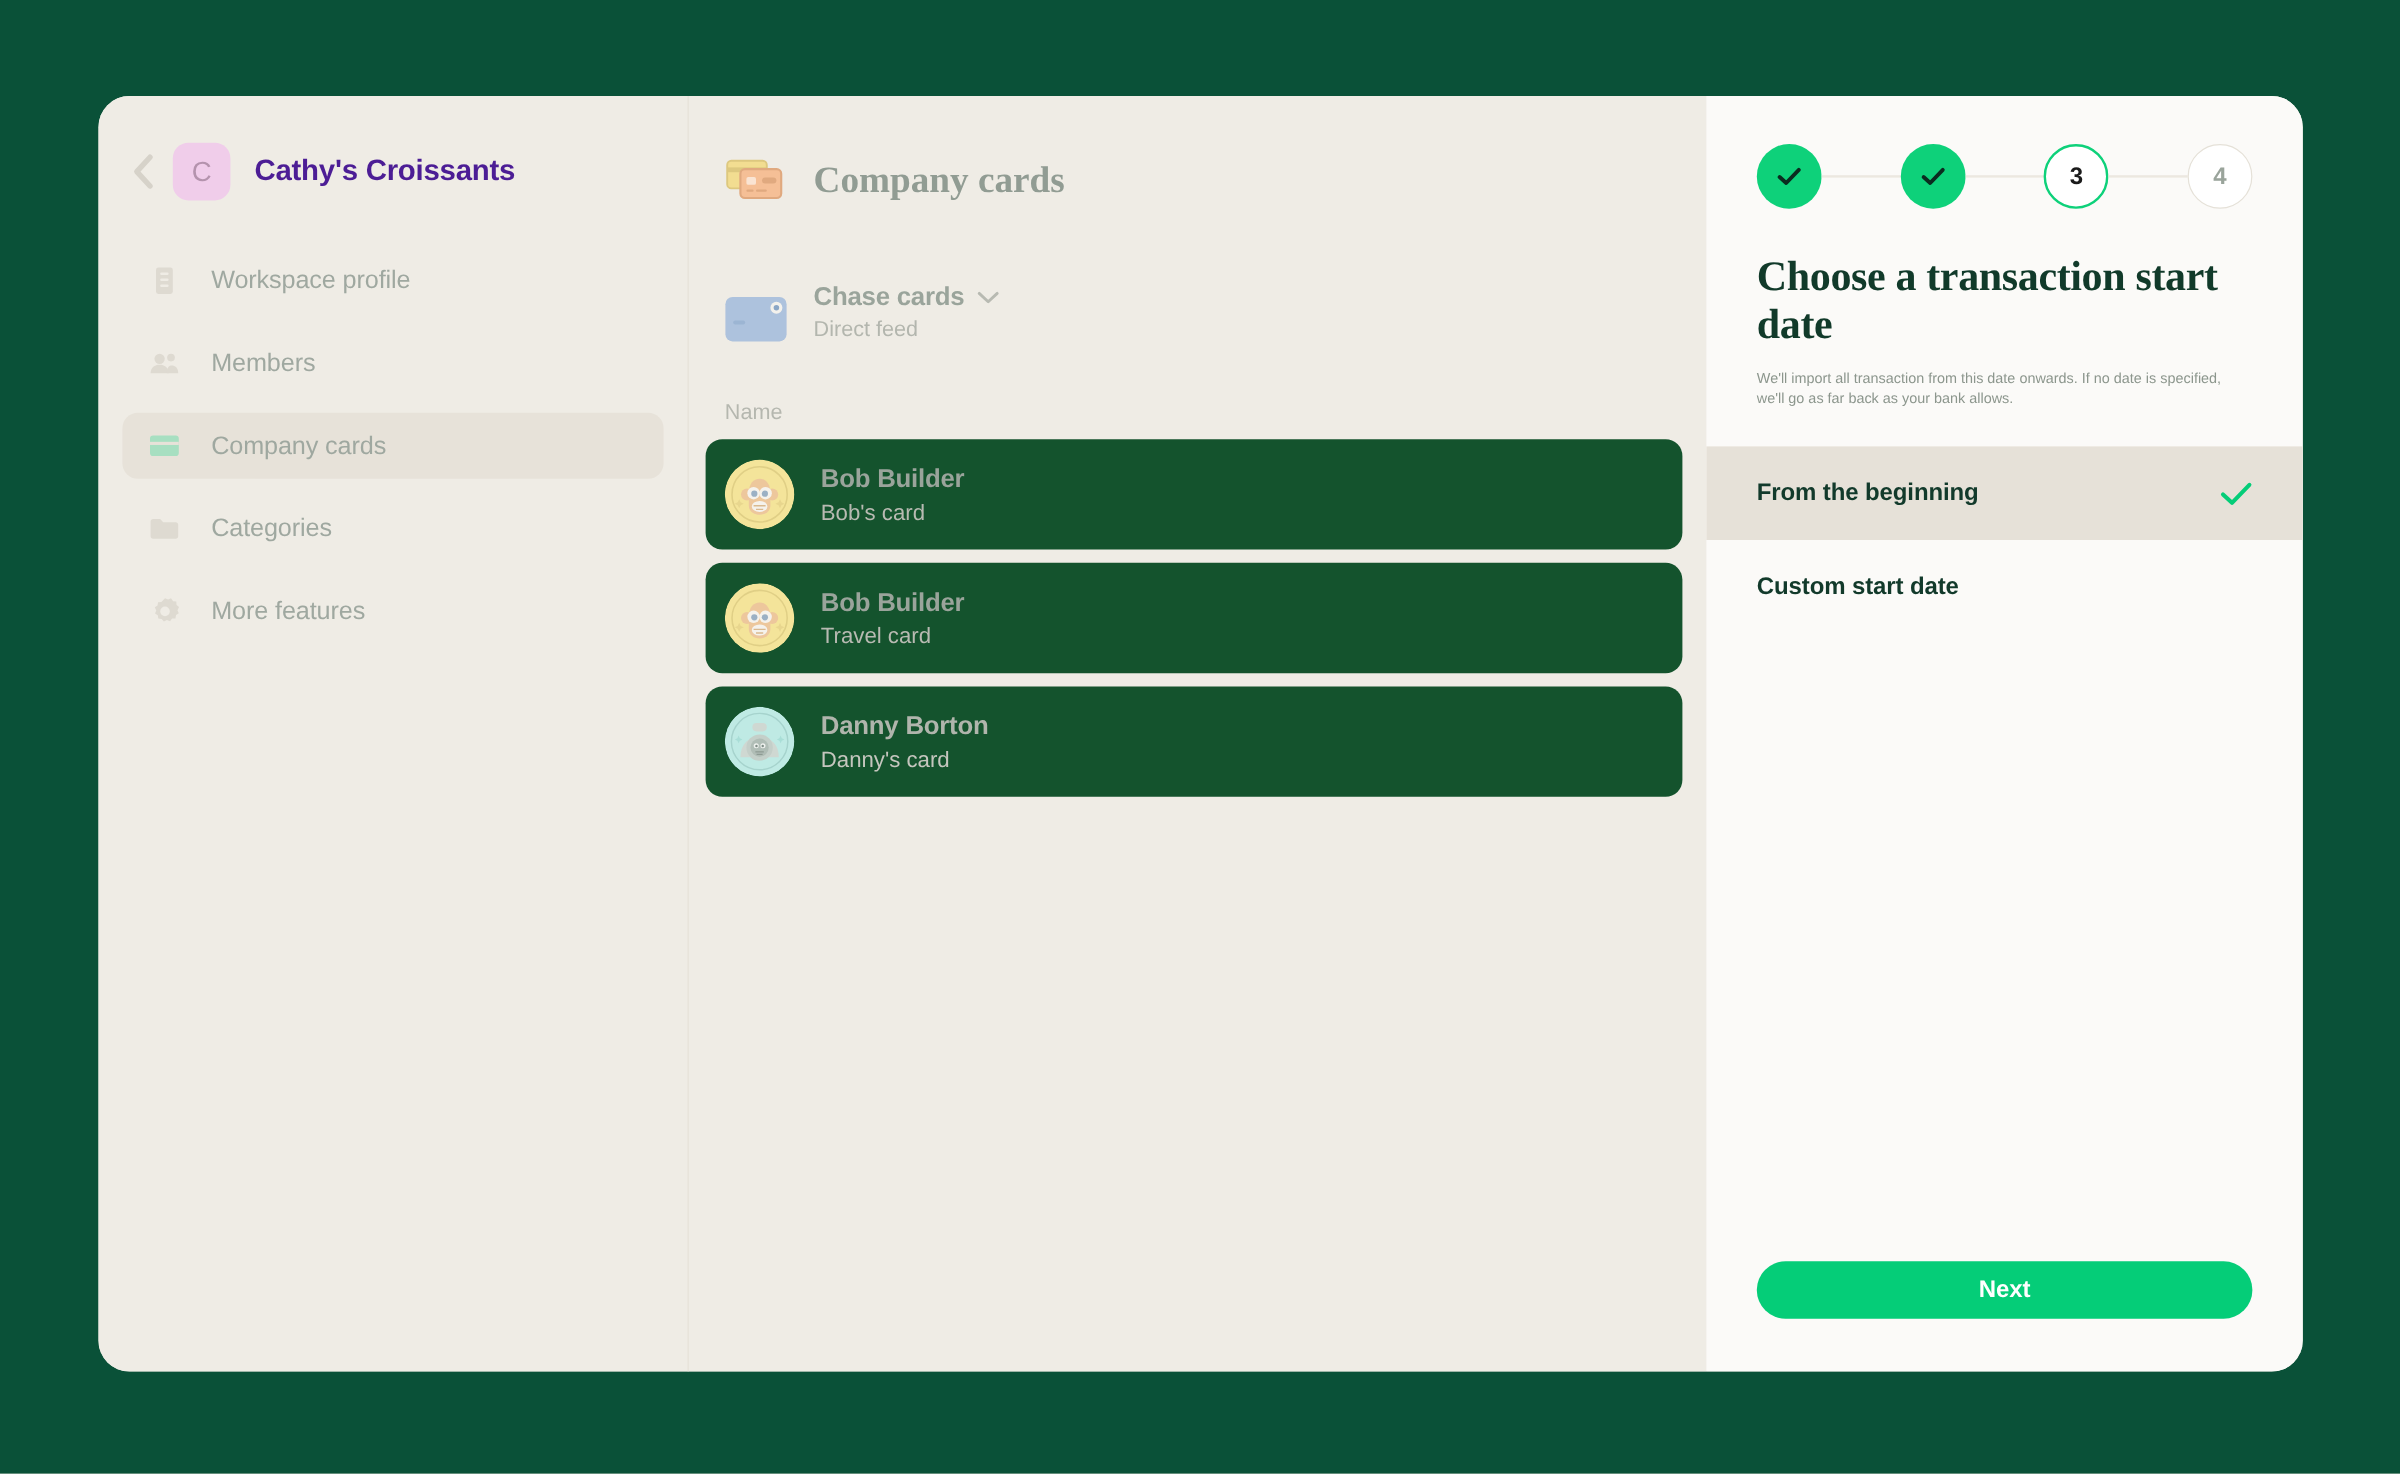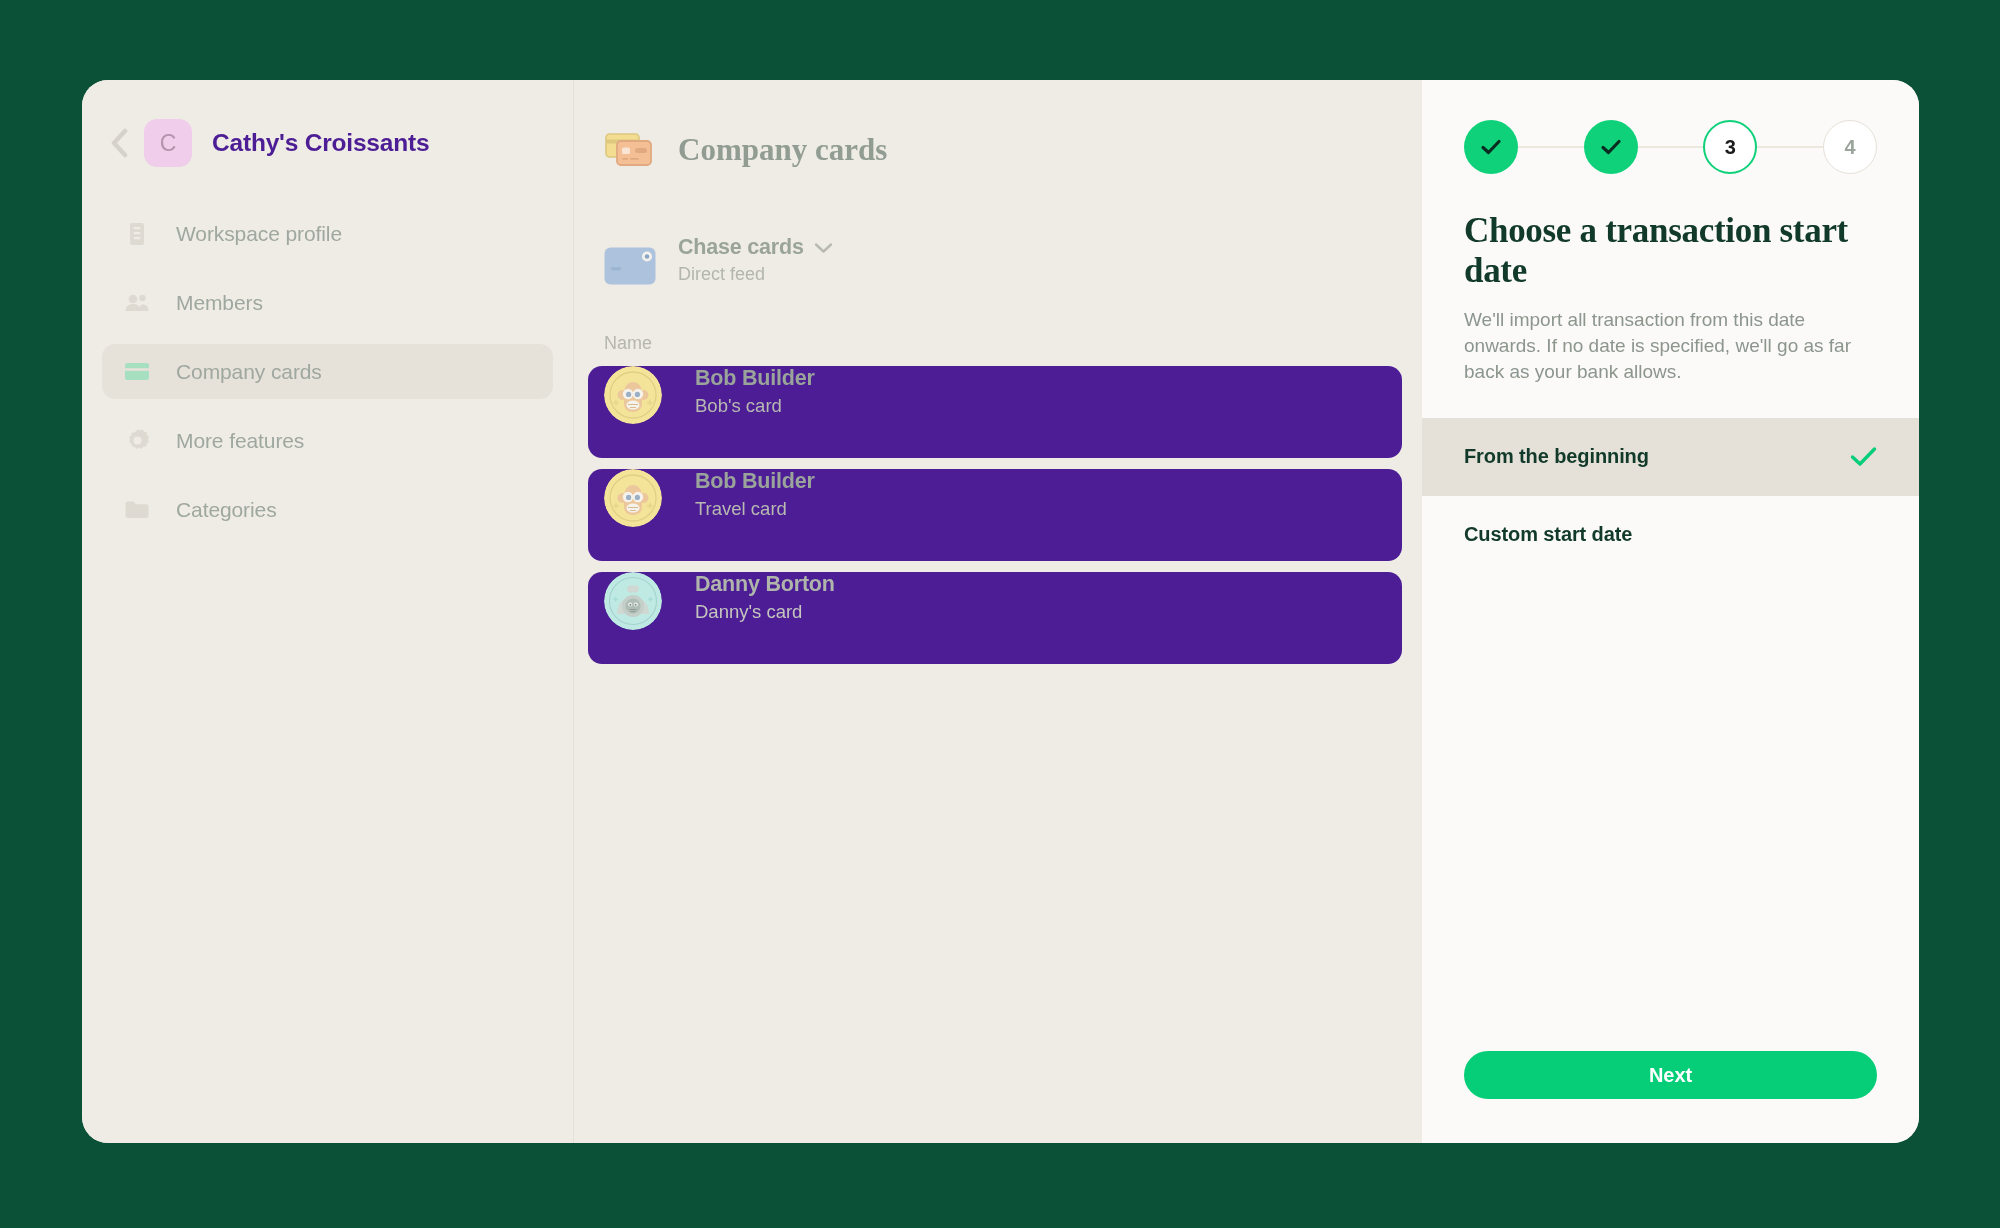--- a/index.html
+++ b/index.html
@@ -175,27 +175,26 @@
     margin-top: 48px;
     padding-left: 30px;
     font-size: 18px;
     color: #b5b7af;
   }
 
   .card-list { margin-top: 12px; padding: 0 20px 0 14px; }
 
   .card-row {
     display: flex;
-    align-items: flex-start;
+    align-items: center;
     height: 92px;
     border-radius: 14px;
     padding-left: 16px;
-    background: #4c1d95;
+    background: #14532d;
     margin-bottom: 11px;
-    gap: 11px;
   }
 
   .avatar { width: 58px; height: 58px; flex: 0 0 58px; }
   .avatar svg { display: block; border-radius: 50%; }
 
   .row-text { margin-left: 22px; }
 
   .row-name {
     font-size: 21.5px;
     font-weight: 700;
@@ -296,21 +295,21 @@
   .drawer-heading {
     font-family: "Liberation Serif", serif;
     font-weight: 700;
     font-size: 35px;
     color: #113a2a;
     margin-top: 37px;
     letter-spacing: -0.3px;
   }
 
   .drawer-desc {
-    font-size: 19px;
+    font-size: 12px;
     line-height: 1.38;
     color: #8c968d;
     margin-top: 16px;
   }
 
   .options { margin-top: 32px; }
 
   .option {
     display: flex;
     align-items: center;
@@ -392,35 +391,35 @@
           <svg width="26" height="20" viewBox="0 0 26 20">
             <rect x="1" y="1" width="24" height="17" rx="2.6" fill="#a7dfc1"></rect>
             <rect x="1" y="6.2" width="24" height="2.6" fill="#e7e2d9"></rect>
           </svg>
         </span>
         <span class="nav-label">Company cards</span>
       </div>
 
       <div class="nav-item">
         <span class="nav-icon">
+          <svg width="26" height="21" viewBox="0 0 26 21">
+            <path d="M1.5 4.5 C1.5 3.2 2.4 2.4 3.6 2.4 H9.5 L12 5.2 H22.4 C23.6 5.2 24.5 6 24.5 7.3 V16.8 C24.5 18.1 23.6 18.9 22.4 18.9 H3.6 C2.4 18.9 1.5 18.1 1.5 16.8 Z" fill="#dedad1"></path>
+          </svg>
+        </span>
+        <span class="nav-label">Categories</span>
+      </div>
+
+      <div class="nav-item">
+        <span class="nav-icon">
           <svg width="25" height="25" viewBox="0 0 25 25">
             <path d="M12.5 1.5 l2.6 1.1 2.4-1 1.8 2.4 2.6 .3 .2 2.9 2.1 1.7-1.3 2.6 1.1 2.6-2.3 1.5-.5 2.8-2.8 .1-1.7 2.2-2.6-1-2.5 1.3-1.9-2.1-2.8-.4-.4-2.8-2.3-1.5 1-2.5-1.2-2.6 2.3-1.5 .4-2.8 2.8-.2 z" fill="#dedad1"></path>
             <circle cx="12.5" cy="12.5" r="4" fill="#efece5"></circle>
           </svg>
         </span>
         <span class="nav-label">More features</span>
-      </div>
-
-      <div class="nav-item">
-        <span class="nav-icon">
-          <svg width="26" height="21" viewBox="0 0 26 21">
-            <path d="M1.5 4.5 C1.5 3.2 2.4 2.4 3.6 2.4 H9.5 L12 5.2 H22.4 C23.6 5.2 24.5 6 24.5 7.3 V16.8 C24.5 18.1 23.6 18.9 22.4 18.9 H3.6 C2.4 18.9 1.5 18.1 1.5 16.8 Z" fill="#dedad1"></path>
-          </svg>
-        </span>
-        <span class="nav-label">Categories</span>
       </div>
 
     </nav>
   </aside>
 
   <section class="main-panel">
 
     <div class="main-header">
       <span class="cards-illustration">
         <svg width="52" height="42" viewBox="0 0 52 42">

